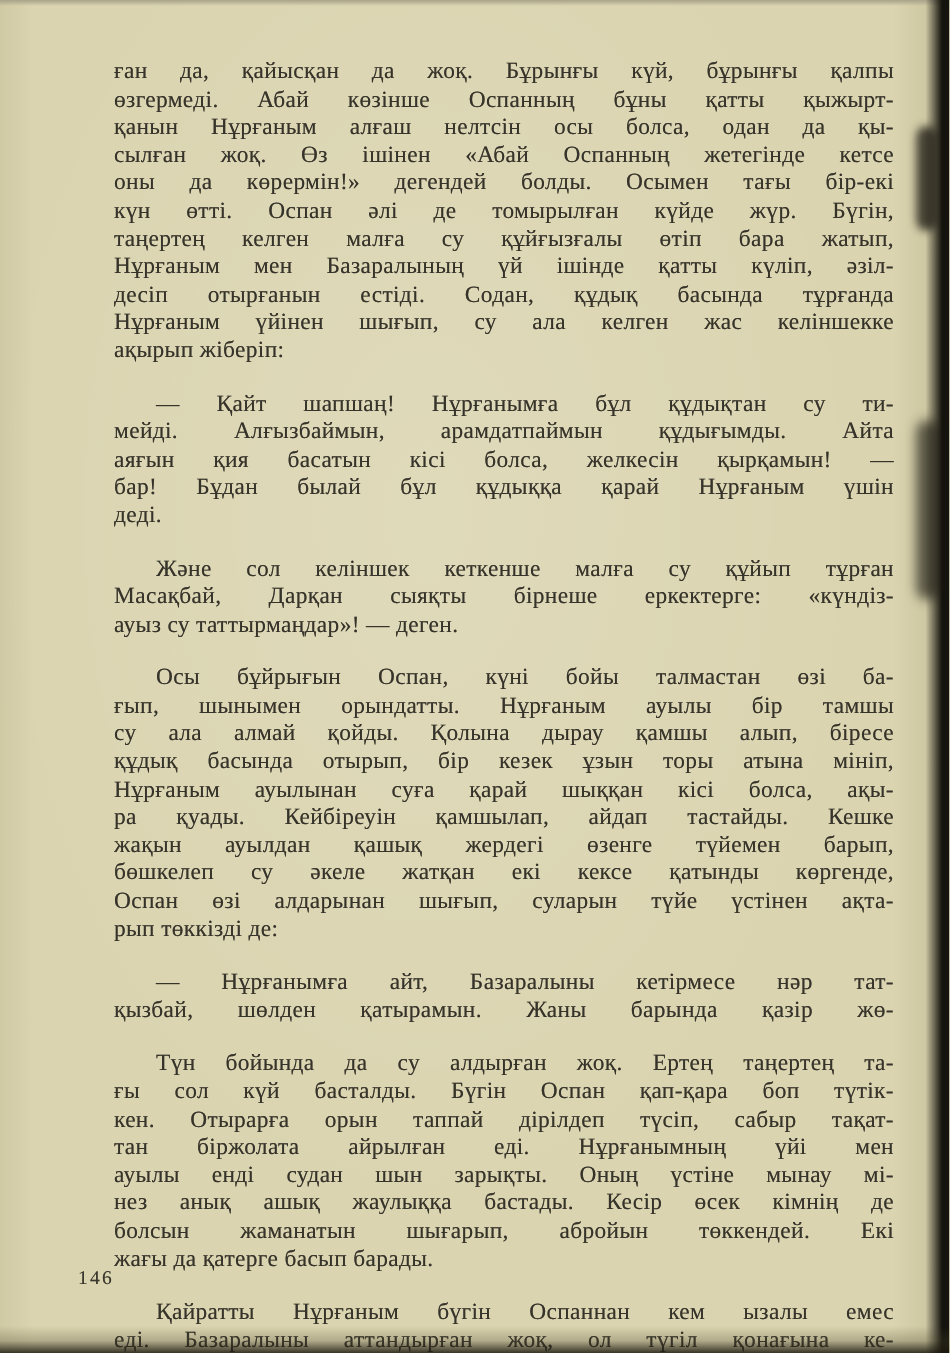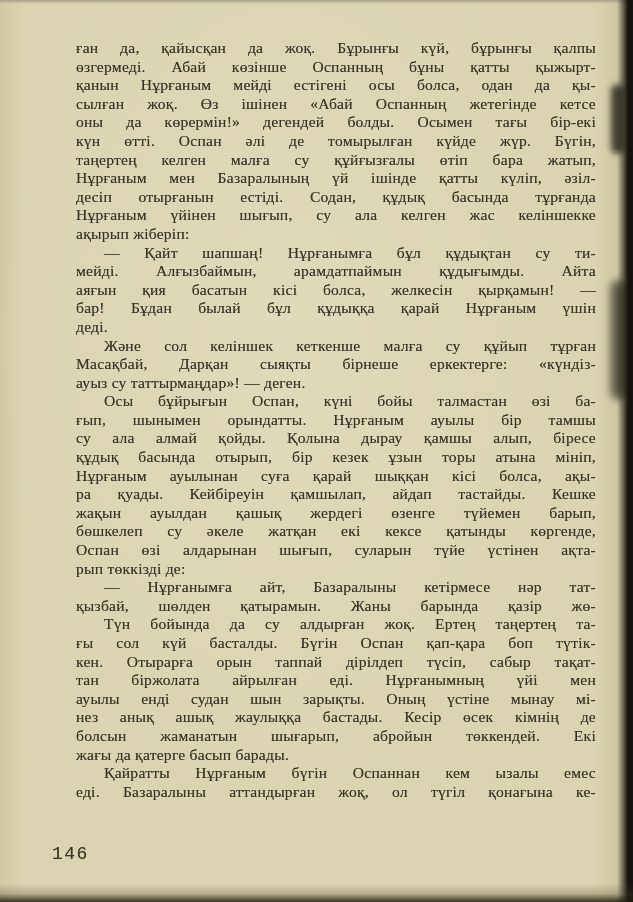--- a/index.html
+++ b/index.html
@@ -46,41 +46,40 @@
     letter-spacing: 0.015em;
     text-shadow: 0 0 0.3px rgba(54,51,42,0.55);
   }
   .paragraph { margin: 0; }
   .line {
     text-align: justify;
     text-align-last: justify;
     height: 18.6px;
     overflow: hidden;
   }
-  .line.indent { text-indent: 28px; }
+  .line.indent { text-indent: 28px; margin-top: 17px; }
   .line.flush { text-align-last: left; }
   .page-number {
     position: absolute; left: 52px; top: 844px;
     color: #3a372d;
-    font-size: 18px;
+    font-size: 13px;
     letter-spacing: 1.5px;
     text-shadow: 0 0 0.3px rgba(58,55,45,0.5);
-    font-family: Liberation Mono, monospace;
   }
 </style>
 </head>
 <body>
 
 <div class="page">
   <div class="edge-top"></div>
   <div class="text-block">
       <div class="paragraph">
         <div class="line">ған да, қайысқан да жоқ. Бұрынғы күй, бұрынғы қалпы</div>
         <div class="line">өзгермеді. Абай көзінше Оспанның бұны қатты қыжырт-</div>
-        <div class="line">қанын Нұрғаным мейді естігені осы болса, одан да қы-</div>
+        <div class="line">қанын Нұрғаным алғаш нелтсін осы болса, одан да қы-</div>
         <div class="line">сылған жоқ. Өз ішінен «Абай Оспанның жетегінде кетсе</div>
         <div class="line">оны да көрермін!» дегендей болды. Осымен тағы бір-екі</div>
         <div class="line">күн өтті. Оспан әлі де томырылған күйде жүр. Бүгін,</div>
         <div class="line">таңертең келген малға су құйғызғалы өтіп бара жатып,</div>
         <div class="line">Нұрғаным мен Базаралының үй ішінде қатты күліп, әзіл-</div>
         <div class="line">десіп отырғанын естіді. Содан, құдық басында тұрғанда</div>
         <div class="line">Нұрғаным үйінен шығып, су ала келген жас келіншекке</div>
         <div class="line flush">ақырып жіберіп:</div>
       </div>
       <div class="paragraph">

